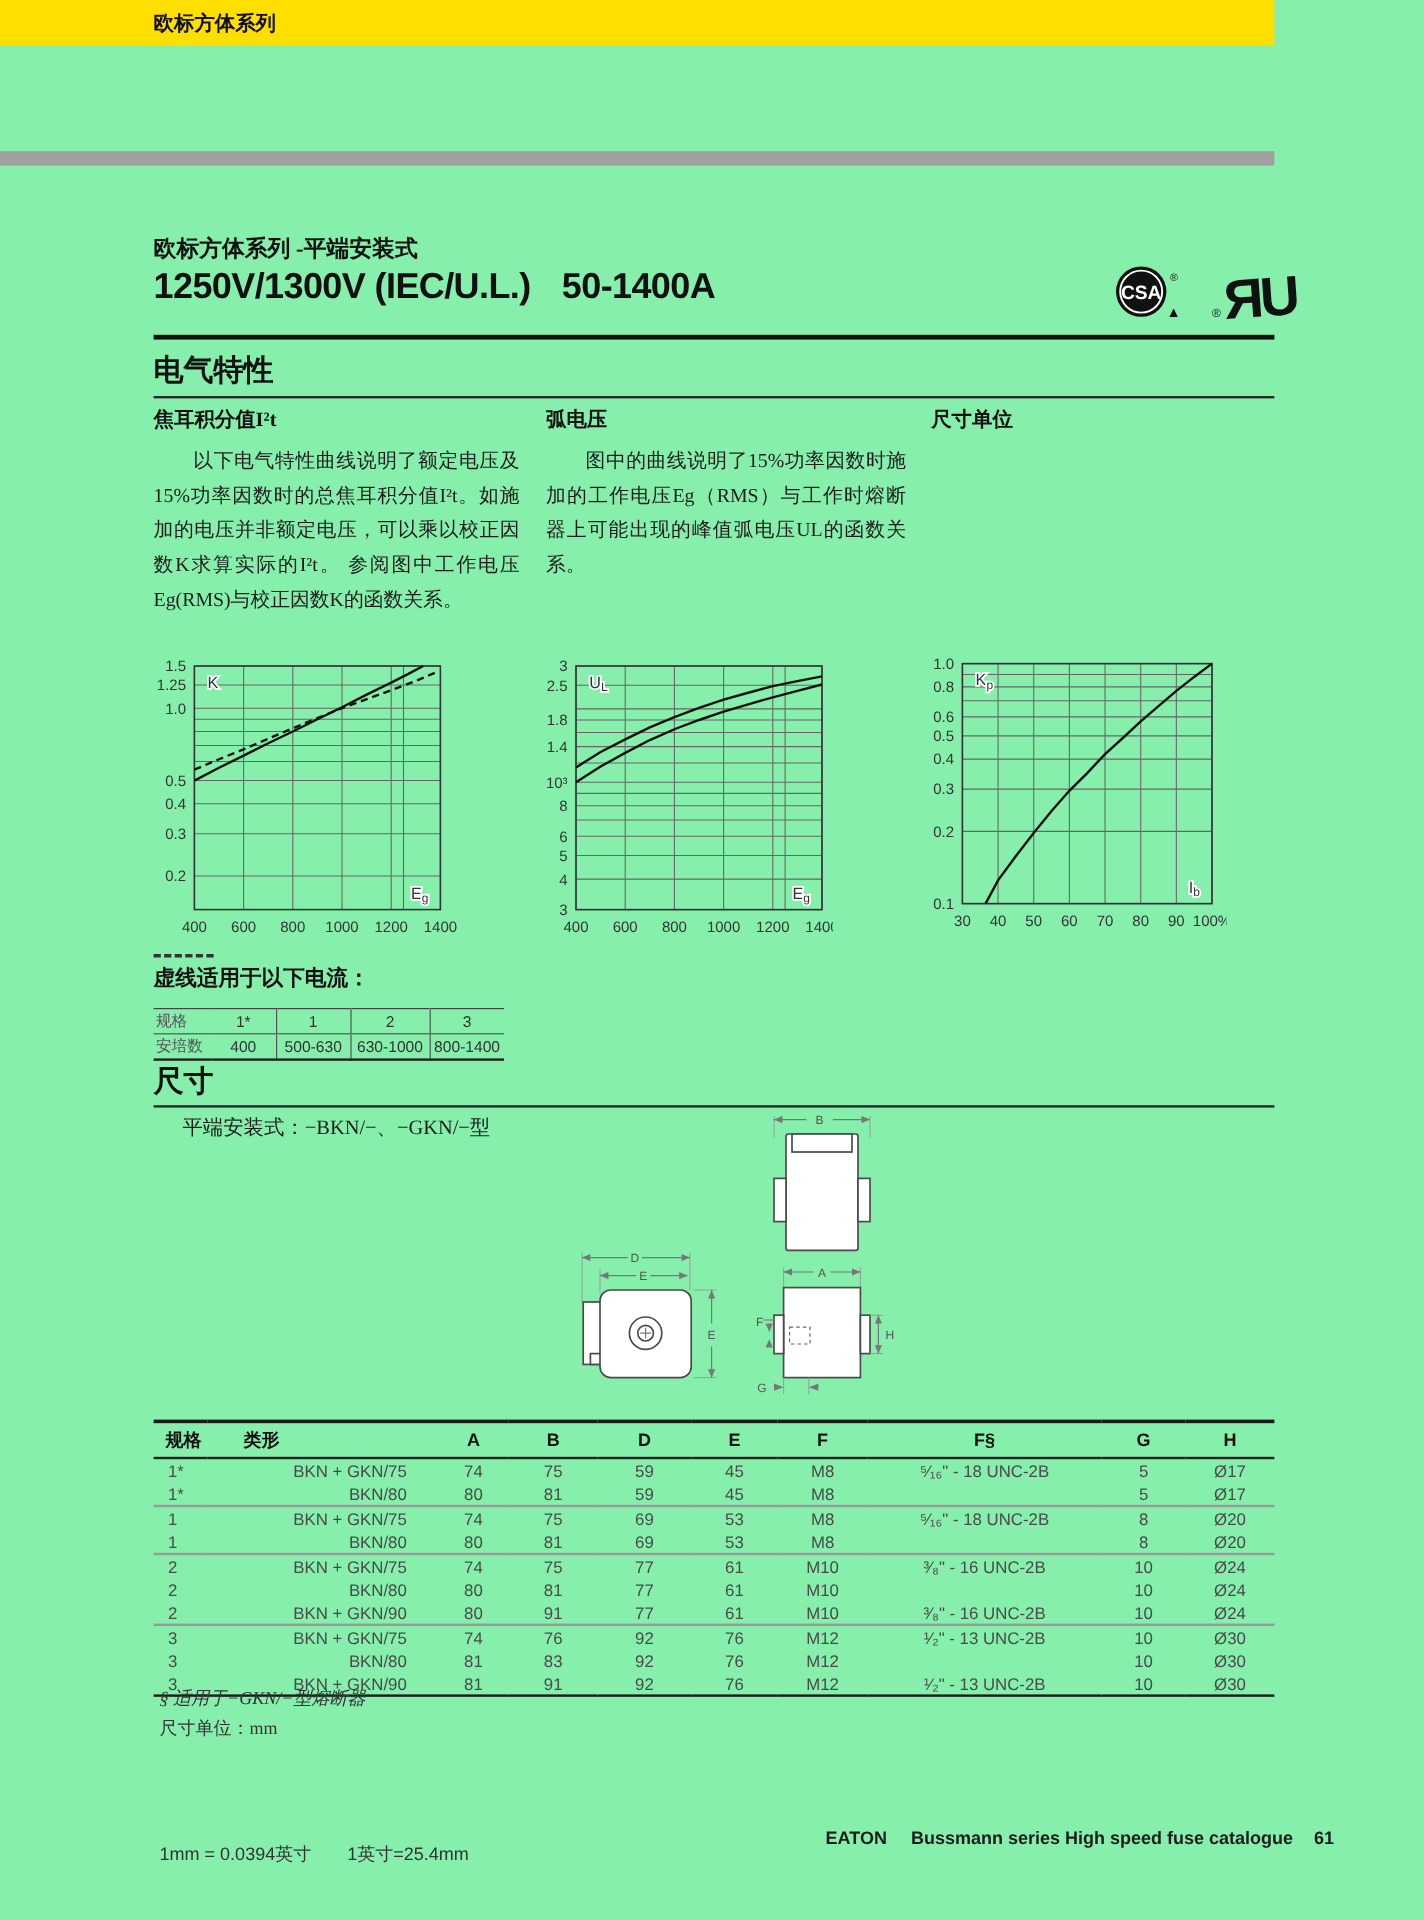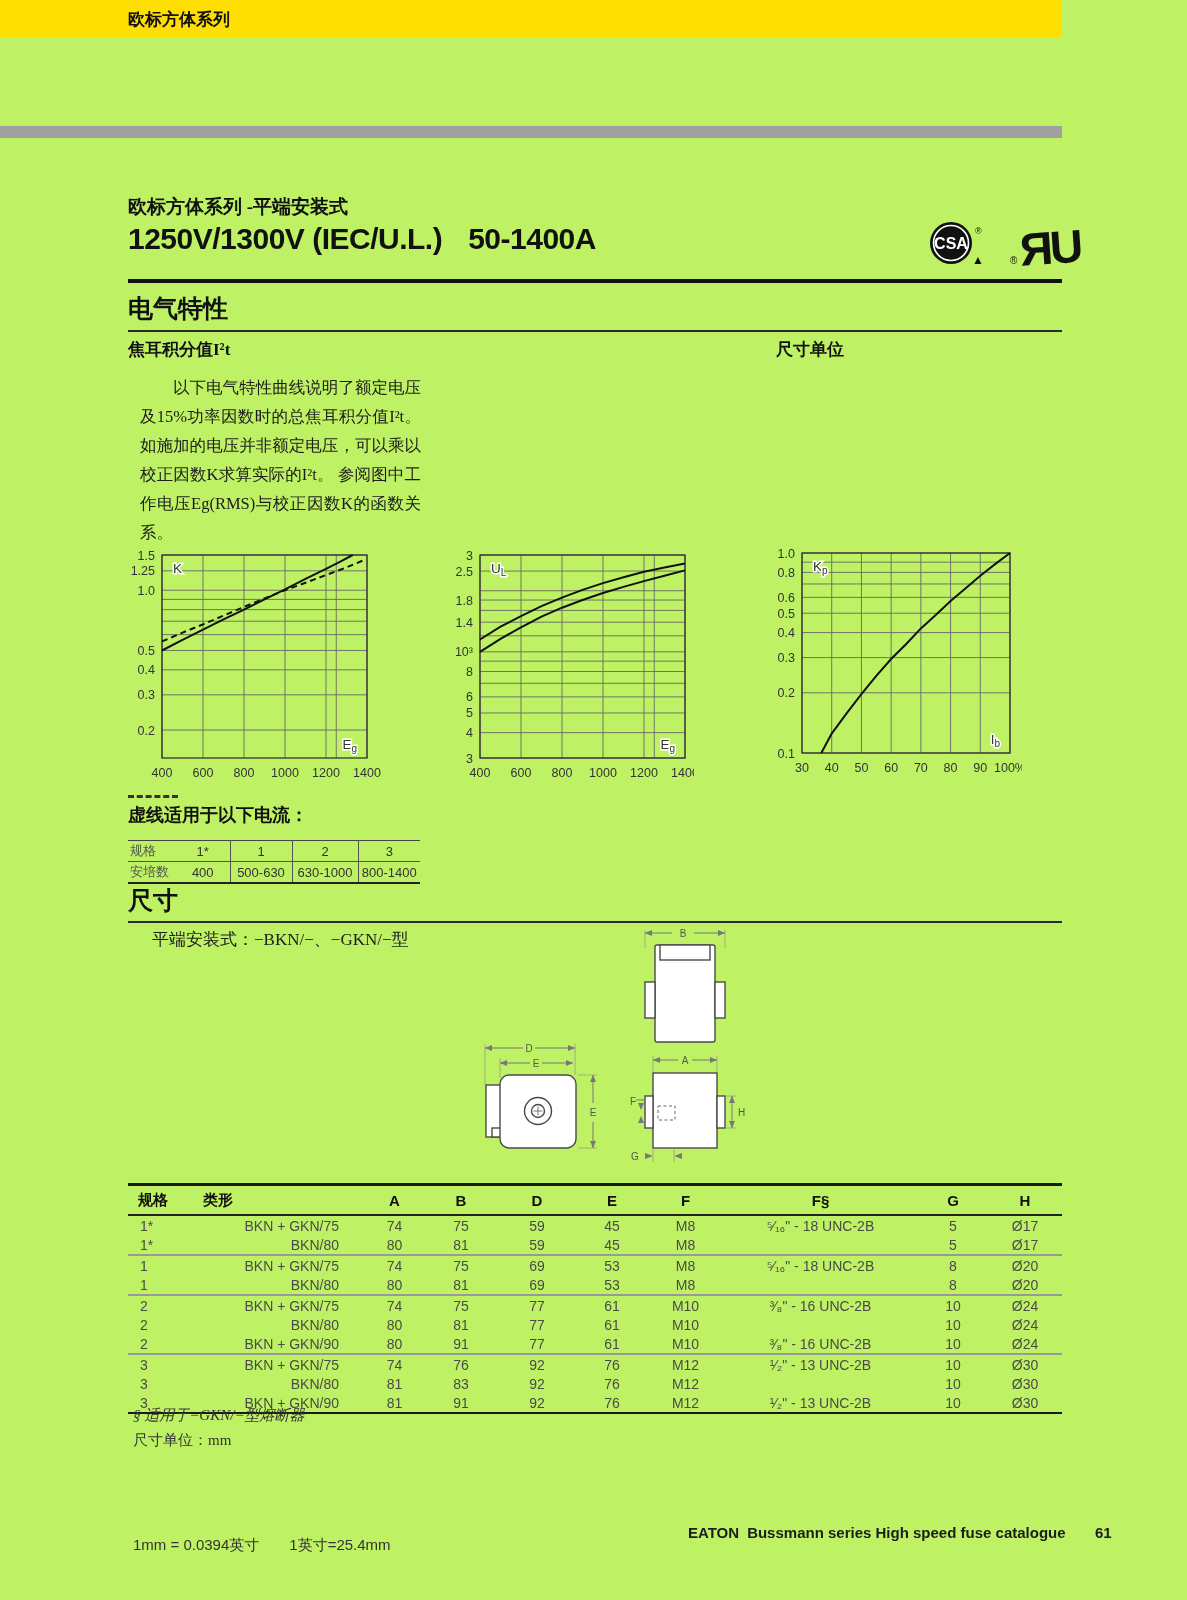--- a/index.html
+++ b/index.html
@@ -1,34 +1,34 @@
 <!DOCTYPE html>
 <html><head>
 <meta charset="utf-8">
 <style>
   html,body{margin:0;padding:0;background:#fff;}
-  #page{position:relative;width:1187px;height:1600px;background:#bef264;overflow:hidden;
+  #page{position:relative;width:1187px;height:1600px;background:#86efac;overflow:hidden;
         font-family:"Liberation Sans","DejaVu Sans",sans-serif;color:#222;}
   .serif{font-family:"Liberation Serif","DejaVu Serif",serif;}
   .abs{position:absolute;}
 
   .band-yellow{left:0;top:57;width:1062px;height:38px;background:#ffdf00;}
   .band-yellow span{display:block;padding-left:128px;line-height:39px;font-size:17px;font-weight:bold;color:#111;}
   .band-gray{left:0;top:126px;width:1062px;height:12px;background:#a0a0a0;}
 
   .title-sub{left:128px;top:194px;font-size:19px;font-weight:bold;color:#111;}
   .title-main{left:128px;top:222px;font-size:30px;font-weight:bold;color:#111;letter-spacing:-0.5px;display:flex;gap:26px;}
   .rule-thick{left:128px;top:279px;width:934px;height:4px;background:#111;}
 
   .sec-head{left:128px;font-size:25px;font-weight:bold;color:#111;}
   .rule-thin{left:128px;width:934px;height:2px;background:#2a2a2a;}
 
   .col{position:absolute;top:338px;}
   .col h3{margin:0 0 8px 0;font-size:17px;color:#111;}
-  .col p{margin:12px;font-size:16.5px;line-height:29px;text-align:justify;text-indent:2em;color:#1c1c1c;}
+  .col p{margin:0;font-size:16.5px;line-height:29px;text-align:justify;text-indent:2em;color:#1c1c1c;}
 
   .chart{position:absolute;}
   .chart svg text{font-size:12.5px;fill:#333;font-family:"Liberation Sans","DejaVu Sans",sans-serif;}
   .chart svg text.inner{font-size:13.5px;paint-order:stroke;stroke:#fff;stroke-width:3px;}
 
   .dash-stub{left:128px;top:795px;width:50px;border-top:3px dashed #333;}
   .dash-note{left:128px;top:803px;font-size:18px;font-weight:bold;color:#111;}
 
   #small-table{left:128px;top:840px;}
   #small-table table{border-collapse:collapse;table-layout:fixed;width:292px;
@@ -51,21 +51,21 @@
       border-top:3px solid #1a1a1a;border-bottom:2px solid #1a1a1a;}
   #main-table th{font-size:15px;color:#111;border-bottom:2px solid #222;height:26px;text-align:center;font-weight:bold;}
   #main-table th:nth-child(1){text-align:left;padding-left:10px;font-family:"Liberation Serif","DejaVu Serif",serif;}
   #main-table th:nth-child(2){text-align:left;padding-left:30px;font-family:"Liberation Serif","DejaVu Serif",serif;}
   #main-table td{font-size:14px;color:#4a4a4a;height:19px;text-align:center;padding:0;}
   #main-table td:nth-child(1){text-align:left;padding-left:12px;}
   #main-table td:nth-child(2){text-align:right;padding-right:26px;}
   #main-table tr.group-start td{border-top:2px solid #999;}
 
   .footnote{left:133px;font-size:15px;color:#333;}
-  .footer{left:688px;top:1524px;font-size:15px;font-weight:bold;color:#1c1c1c;display:flex;gap:8px;}
+  .footer{left:688px;top:1524px;font-size:15px;font-weight:bold;color:#1c1c1c;display:flex;gap:20px;}
   .pageno{left:1095px;top:1524px;font-size:15px;font-weight:bold;color:#1c1c1c;}
 
   .csa{left:928px;top:218px;}
   .ul-mark{left:1002px;top:220px;}
 </style>
 </head>
 <body>
 
 <div id="page">
 
@@ -97,20 +97,24 @@
   </div>
 
   <div class="abs rule-thick"></div>
 
   <div class="abs sec-head serif" style="top:292px;">电气特性</div>
   <div class="abs rule-thin" style="top:330px;"></div>
 
   <div class="col serif" style="left:128px;width:305px;">
     <h3>焦耳积分值I²t</h3>
     <p>以下电气特性曲线说明了额定电压及15%功率因数时的总焦耳积分值I²t。如施加的电压并非额定电压，可以乘以校正因数K求算实际的I²t。 参阅图中工作电压Eg(RMS)与校正因数K的函数关系。</p>
+  </div>
+  <div class="col serif" style="left:455px;width:300px;">
+    <h3>弧电压</h3>
+    <p>图中的曲线说明了15%功率因数时施加的工作电压Eg（RMS）与工作时熔断器上可能出现的峰值弧电压UL的函数关系。</p>
   </div>
   <div class="col serif" style="left:776px;width:286px;">
     <h3>尺寸单位</h3>
   </div>
 
   <div class="chart" id="chart-0" style="left:115px;top:542px;"><svg width="266" height="244" viewBox="0 0 266 244">
         <line x1="47" y1="13" x2="47" y2="216" stroke="#666" stroke-width="0.9"></line>
         <line x1="88" y1="13" x2="88" y2="216" stroke="#666" stroke-width="0.9"></line>
         <line x1="129" y1="13" x2="129" y2="216" stroke="#666" stroke-width="0.9"></line>
         <line x1="170" y1="13" x2="170" y2="216" stroke="#666" stroke-width="0.9"></line>

